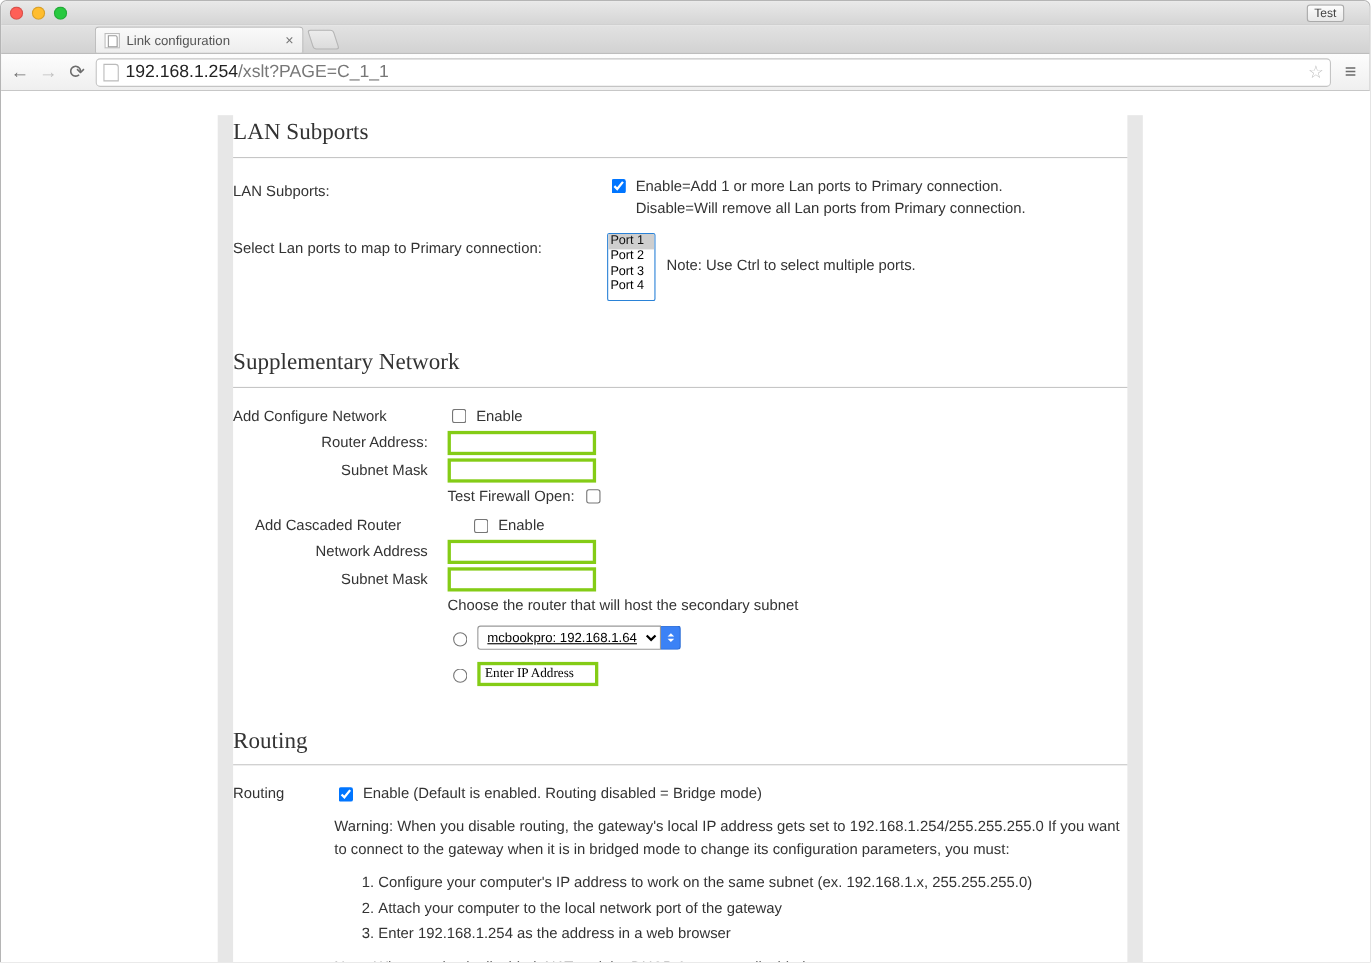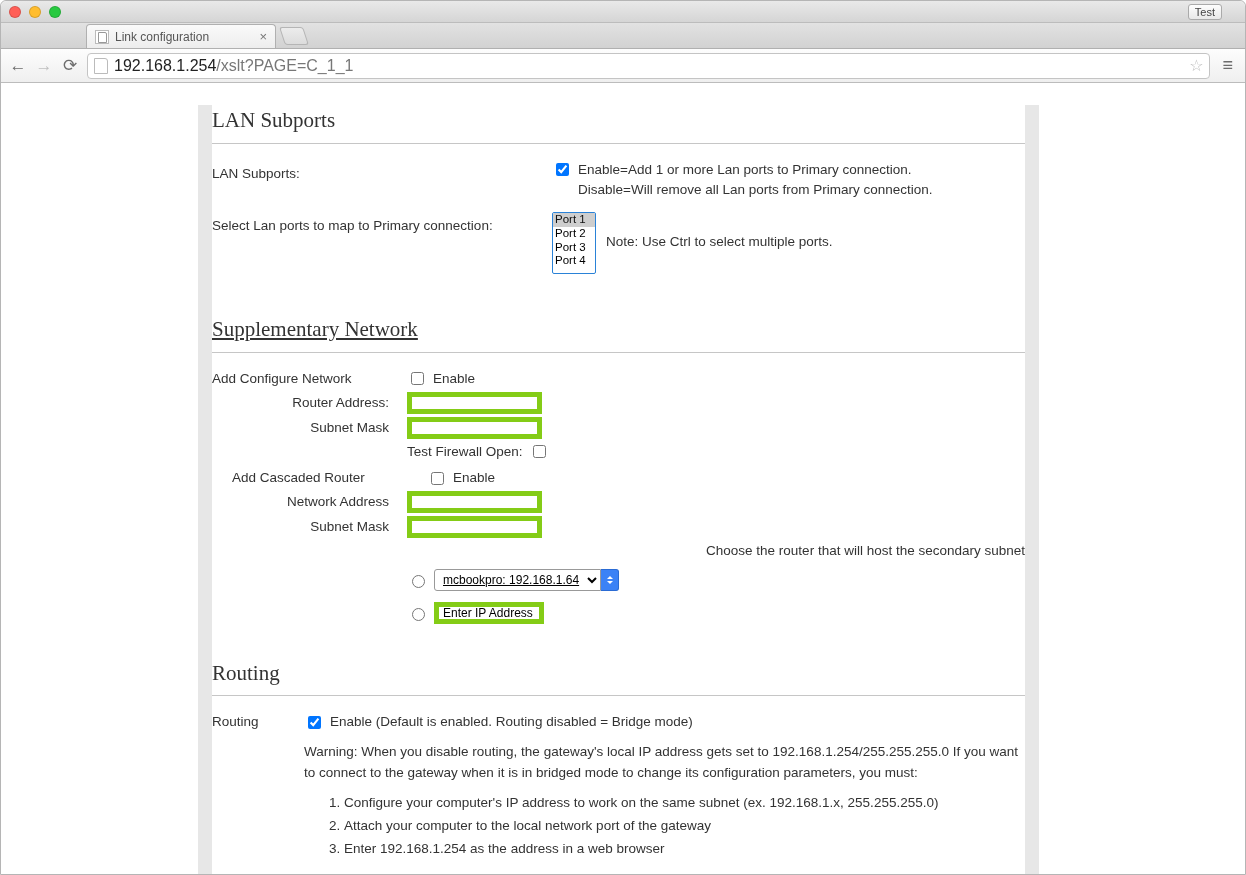--- a/index.html
+++ b/index.html
@@ -39,21 +39,21 @@
   hr.rule { border:none; border-top:1px solid #c6c6c6; margin:4px 0 16px;}
   .body-text { font-size:13.5px; color:#333; line-height:1.5;}
   .row { display:flex; align-items:flex-start; margin-bottom:12px;}
   .row .lab { width:340px; padding-top:4px;}
   .row .val { flex:1; display:flex; align-items:flex-start; gap:10px; flex-wrap:wrap;}
   
   .form-row { display:flex; align-items:center; margin:3px 0;}
   .form-row .flab { width:195px; text-align:left;}
   .form-row .flab.indent { text-align:right; padding-right:18px;}
   .form-row .fval { display:flex; align-items:center; gap:6px;}
-  input[type=text]{ height:22px; width:135px; border:5px solid #84cc16; padding:2px 4px; font-size:12px;}
+  input[type=text]{ height:22px; width:135px; border:3px solid #84cc16; padding:2px 4px; font-size:12px;font-family:Liberation Serif, serif;}
   input.ip {width:135px;}
   input.enterip{width:110px;}
   select.ports { width:44px; height:62px; border:1px solid #2a82d7; font-size:11.5px;}
   select.ports option{padding:0 2px;}
   select.host { height:22px; font-size:12px; border:1px solid #999; background:#fff;}
   .mac-select-wrap{display:inline-flex;align-items:stretch;}
   .mac-select-wrap select{border-radius:3px 0 0 3px;padding:0 4px;text-decoration:underline;}
   .mac-select-arrow{width:18px;background:#3b82f6;border:1px solid #2a6bd4;border-left:none;border-radius:0 3px 3px 0;display:flex;flex-direction:column;align-items:center;justify-content:center;}
   .mac-select-arrow:before{content:"";border:3.5px solid transparent;border-bottom-color:#fff;margin-bottom:1px;}
   .mac-select-arrow:after{content:"";border:3.5px solid transparent;border-top-color:#fff;margin-top:1px;}
@@ -132,21 +132,21 @@
             <select multiple="" size="4" class="ports">
               <option selected="">Port 1</option>
               <option>Port 2</option>
               <option>Port 3</option>
               <option>Port 4</option>
             </select>
             <div style="padding-top:20px;">Note: Use Ctrl to select multiple ports.</div>
           </div>
         </div>
 
-        <h2 class="section" style="margin-top:40px;text-decoration:underline;">Supplementary Network</h2>
+        <h2 class="section" style="margin-top:40px;">Supplementary Network</h2>
         <hr class="rule">
 
         <div class="form-row">
           <div class="flab">Add Configure Network</div>
           <div class="fval">
             <input type="checkbox" style="">
             <span>Enable</span>
           </div>
         </div>
         <div class="form-row">
@@ -182,21 +182,21 @@
               <input type="text" class="ip" value="" style="">
             </div>
         </div>
         <div class="form-row">
           <div class="flab indent">Subnet Mask</div>
           <div class="fval">
               <input type="text" class="ip" value="" style="">
             </div>
         </div>
 
-        <div class="form-row" style="margin-top:0;justify-content:flex-end;">
+        <div class="form-row" style="margin-top:0;">
           <div class="flab"></div>
           <div class="fval">Choose the router that will host the secondary subnet</div>
         </div>
         <div class="form-row">
           <div class="flab"></div>
           <div class="fval radio-row">
             <input type="radio" name="hostsel" style="">
             <span class="mac-select-wrap">
               <select class="host">
                 <option>mcbookpro: 192.168.1.64</option>

